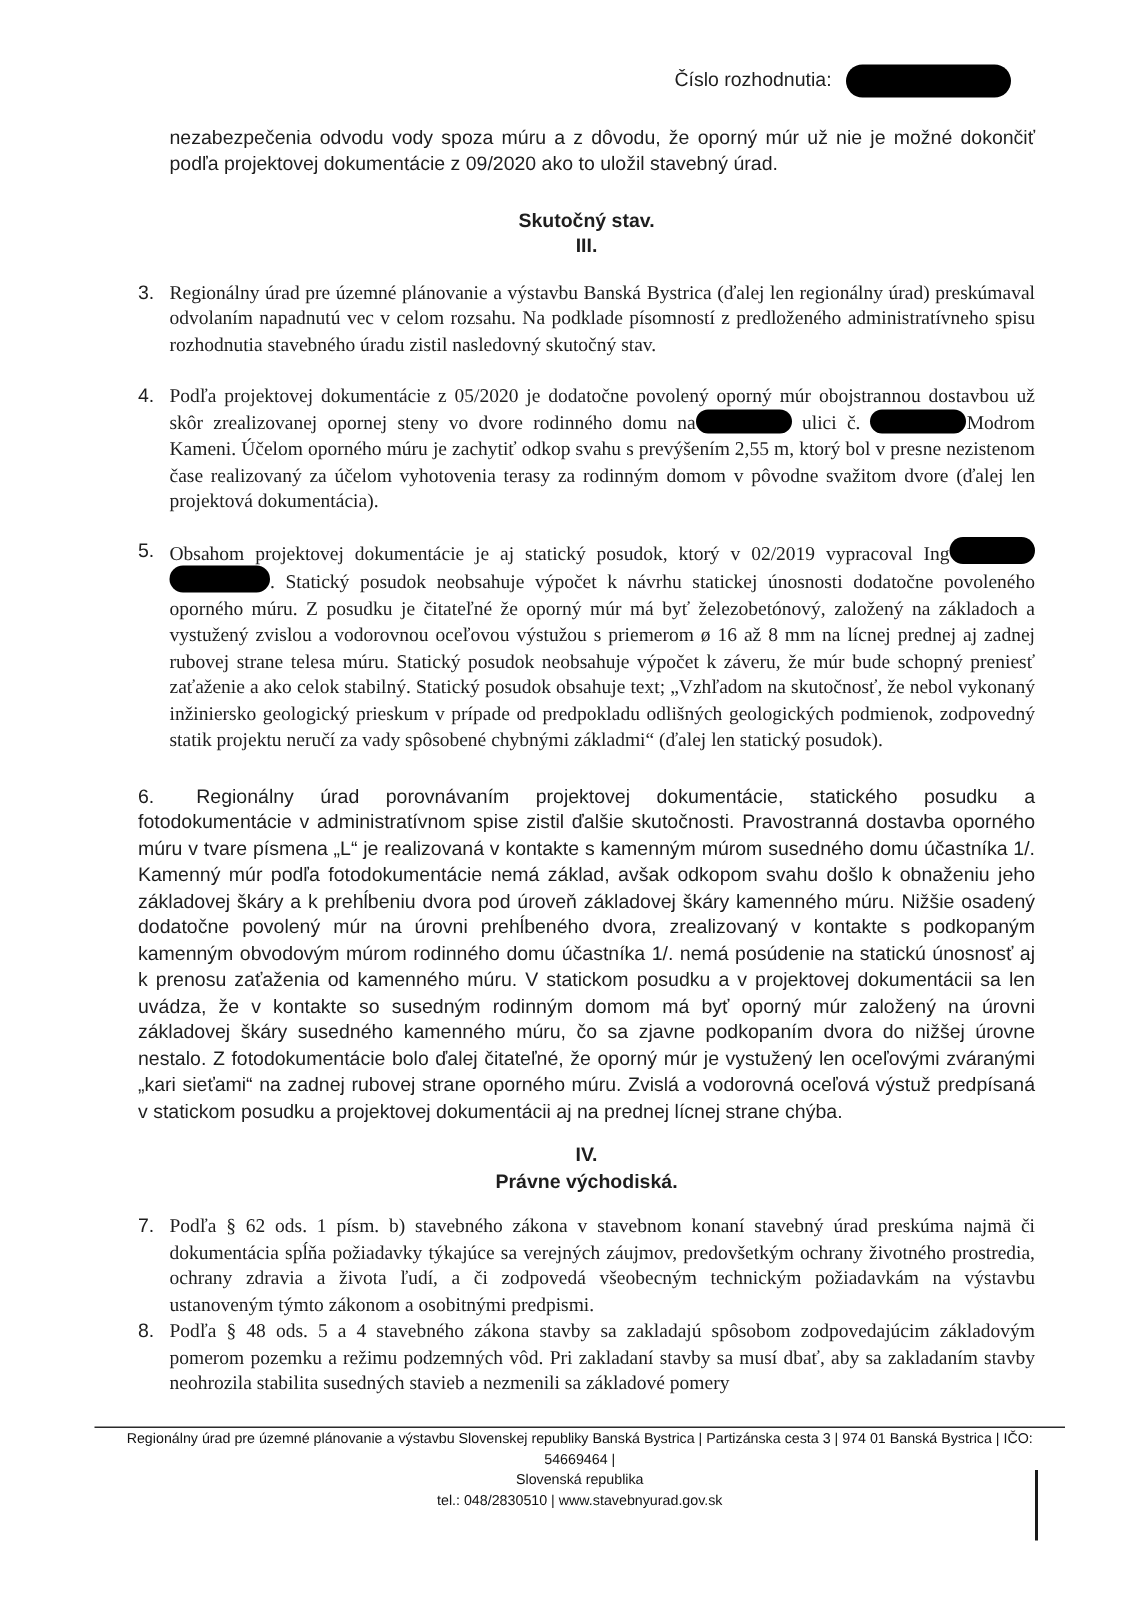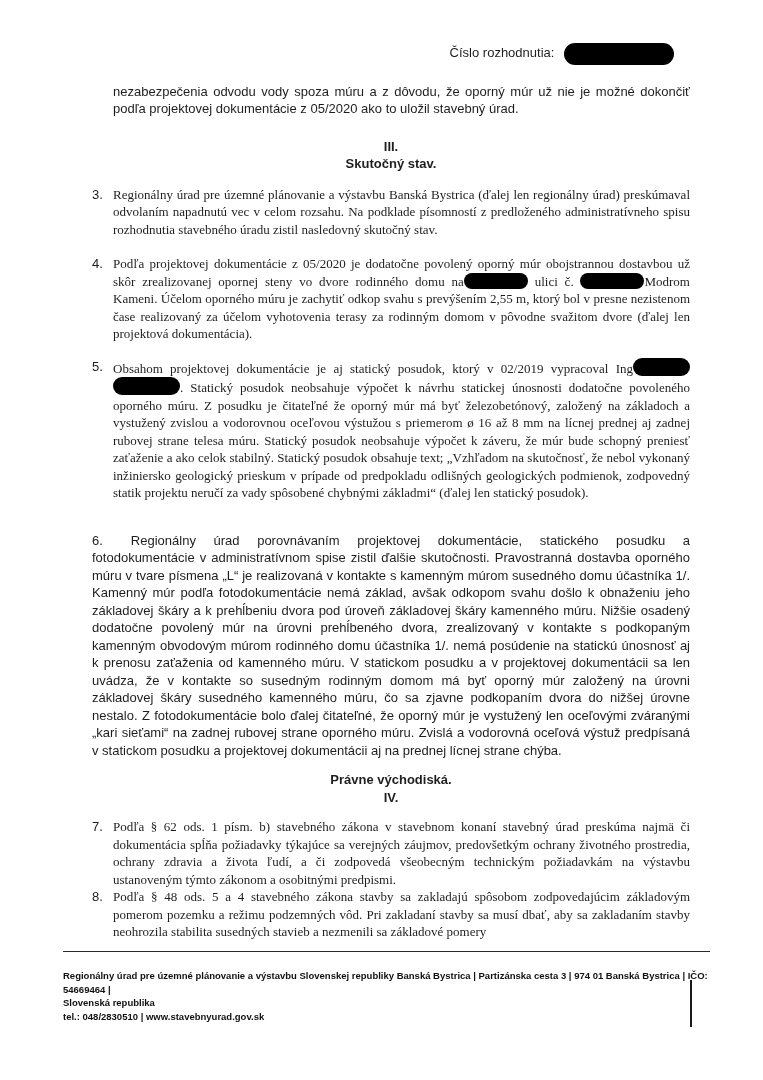--- a/index.html
+++ b/index.html
@@ -52,34 +52,34 @@
   .item { display:flex; }
   .item .num { flex:0 0 21px; font-size:13px; line-height:17.5px; }
   .item .body { flex:1;font-family:Liberation Serif, serif; }
   .mt13 { margin-top:13px; }
   .mt17 { margin-top:17px; }
   .mt15 { margin-top:15px; }
   .mt12 { margin-top:12px; }
   .mt0  { margin-top:0; }
   .item-flat {
     display:block;
-    margin-top:30px;
+    margin-top:20px;
     font-size:13px; line-height:17.5px;
     text-align:justify;
   }
   .num-flat { margin-right:28px; }
   .footer {
     position:absolute;
     left:63px; right:53px; top:951px;
     border-top:1.5px solid #2a2a2a;
-    padding-top:17px;
+    padding-top:1px;
     font-size:9.5px;
-    font-weight:bold;
+    font-weight:normal;
     line-height:13.5px;
-    text-align:left;
+    text-align:center;
     color:#111;
   }
   .side-tick {
     position:absolute;
     left:690px; top:980px;
     width:2px; height:47px;
     background:#1a1a1a;
   }
   .page-num {
     position:absolute;
@@ -92,25 +92,25 @@
 <body>
 
 <div class="page">
   <div class="content">
 
     <div class="doc-header">
       <span>Číslo rozhodnutia:</span>
       <span class="redaction hdr"></span>
     </div>
 
-    <div class="intro">nezabezpečenia odvodu vody spoza múru a z dôvodu, že oporný múr už nie je možné dokončiť podľa projektovej dokumentácie z 05/2020 ako to uložil stavebný úrad.</div>
+    <div class="intro">nezabezpečenia odvodu vody spoza múru a z dôvodu, že oporný múr už nie je možné dokončiť podľa projektovej dokumentácie z 09/2020 ako to uložil stavebný úrad.</div>
 
     <div class="heading h3">
+      <div>Skutočný stav.</div>
       <div>III.</div>
-      <div>Skutočný stav.</div>
     </div>
 
     <div class="item mt13">
       <span class="num">3.</span>
       <span class="body"><span>Regionálny úrad pre územné plánovanie a výstavbu Banská Bystrica (ďalej len regionálny úrad) preskúmaval odvolaním napadnutú vec v celom rozsahu. Na podklade písomností z predloženého administratívneho spisu rozhodnutia stavebného úradu zistil nasledovný skutočný stav.</span></span>
     </div>
 
     <div class="item mt17">
       <span class="num">4.</span>
       <span class="body"><span>Podľa projektovej dokumentácie z 05/2020 je dodatočne povolený oporný múr obojstrannou dostavbou už skôr zrealizovanej opornej steny vo dvore rodinného domu na</span><span class="redaction" style="width: 64px; height: 16px; border-radius: 8px;"></span><span> ulici č. </span><span class="redaction" style="width: 64px; height: 16px; border-radius: 8px;"></span><span>Modrom Kameni. Účelom oporného múru je zachytiť odkop svahu s prevýšením 2,55 m, ktorý bol v presne nezistenom čase realizovaný za účelom vyhotovenia terasy za rodinným domom v pôvodne svažitom dvore (ďalej len projektová dokumentácia).</span></span>
@@ -119,22 +119,22 @@
     <div class="item mt15">
       <span class="num">5.</span>
       <span class="body"><span>Obsahom projektovej dokumentácie je aj statický posudok, ktorý v 02/2019 vypracoval Ing</span><span class="redaction" style="width: 57px; height: 18px; border-radius: 9px;"></span><span> </span><span class="redaction" style="width: 67px; height: 18px; border-radius: 9px;"></span><span>. Statický posudok neobsahuje výpočet k návrhu statickej únosnosti dodatočne povoleného oporného múru. Z posudku je čitateľné že oporný múr má byť železobetónový, založený na základoch a vystužený zvislou a vodorovnou oceľovou výstužou s priemerom ø 16 až 8 mm na lícnej prednej aj zadnej rubovej strane telesa múru. Statický posudok neobsahuje výpočet k záveru, že múr bude schopný preniesť zaťaženie a ako celok stabilný. Statický posudok obsahuje text; „Vzhľadom na skutočnosť, že nebol vykonaný inžiniersko geologický prieskum v prípade od predpokladu odlišných geologických podmienok, zodpovedný statik projektu neručí za vady spôsobené chybnými základmi“ (ďalej len statický posudok).</span></span>
     </div>
 
     <div class="item-flat">
       <span class="num-flat">6.</span><span><span>Regionálny úrad porovnávaním projektovej dokumentácie, statického posudku a fotodokumentácie v administratívnom spise zistil ďalšie skutočnosti. Pravostranná dostavba oporného múru v tvare písmena „L“ je realizovaná v kontakte s kamenným múrom susedného domu účastníka 1/. Kamenný múr podľa fotodokumentácie nemá základ, avšak odkopom svahu došlo k obnaženiu jeho základovej škáry a k prehĺbeniu dvora pod úroveň základovej škáry kamenného múru. Nižšie osadený dodatočne povolený múr na úrovni prehĺbeného dvora, zrealizovaný v kontakte s podkopaným kamenným obvodovým múrom rodinného domu účastníka 1/. nemá posúdenie na statickú únosnosť aj k prenosu zaťaženia od kamenného múru. V statickom posudku a v projektovej dokumentácii sa len uvádza, že v kontakte so susedným rodinným domom má byť oporný múr založený na úrovni základovej škáry susedného kamenného múru, čo sa zjavne podkopaním dvora do nižšej úrovne nestalo. Z fotodokumentácie bolo ďalej čitateľné, že oporný múr je vystužený len oceľovými zváranými „kari sieťami“ na zadnej rubovej strane oporného múru. Zvislá a vodorovná oceľová výstuž predpísaná v statickom posudku a projektovej dokumentácii aj na prednej lícnej strane chýba.</span></span>
     </div>
 
     <div class="heading h4">
+      <div>IV.</div>
       <div>Právne východiská.</div>
-      <div>IV.</div>
     </div>
 
     <div class="item mt12">
       <span class="num">7.</span>
       <span class="body"><span>Podľa § 62 ods. 1 písm. b) stavebného zákona v stavebnom konaní stavebný úrad preskúma najmä či dokumentácia spĺňa požiadavky týkajúce sa verejných záujmov, predovšetkým ochrany životného prostredia, ochrany zdravia a života ľudí, a či zodpovedá všeobecným technickým požiadavkám na výstavbu ustanoveným týmto zákonom a osobitnými predpismi.</span></span>
     </div>
 
     <div class="item mt0">
       <span class="num">8.</span>
       <span class="body"><span>Podľa § 48 ods. 5 a 4 stavebného zákona stavby sa zakladajú spôsobom zodpovedajúcim základovým pomerom pozemku a režimu podzemných vôd. Pri zakladaní stavby sa musí dbať, aby sa zakladaním stavby neohrozila stabilita susedných stavieb a nezmenili sa základové pomery</span></span>

